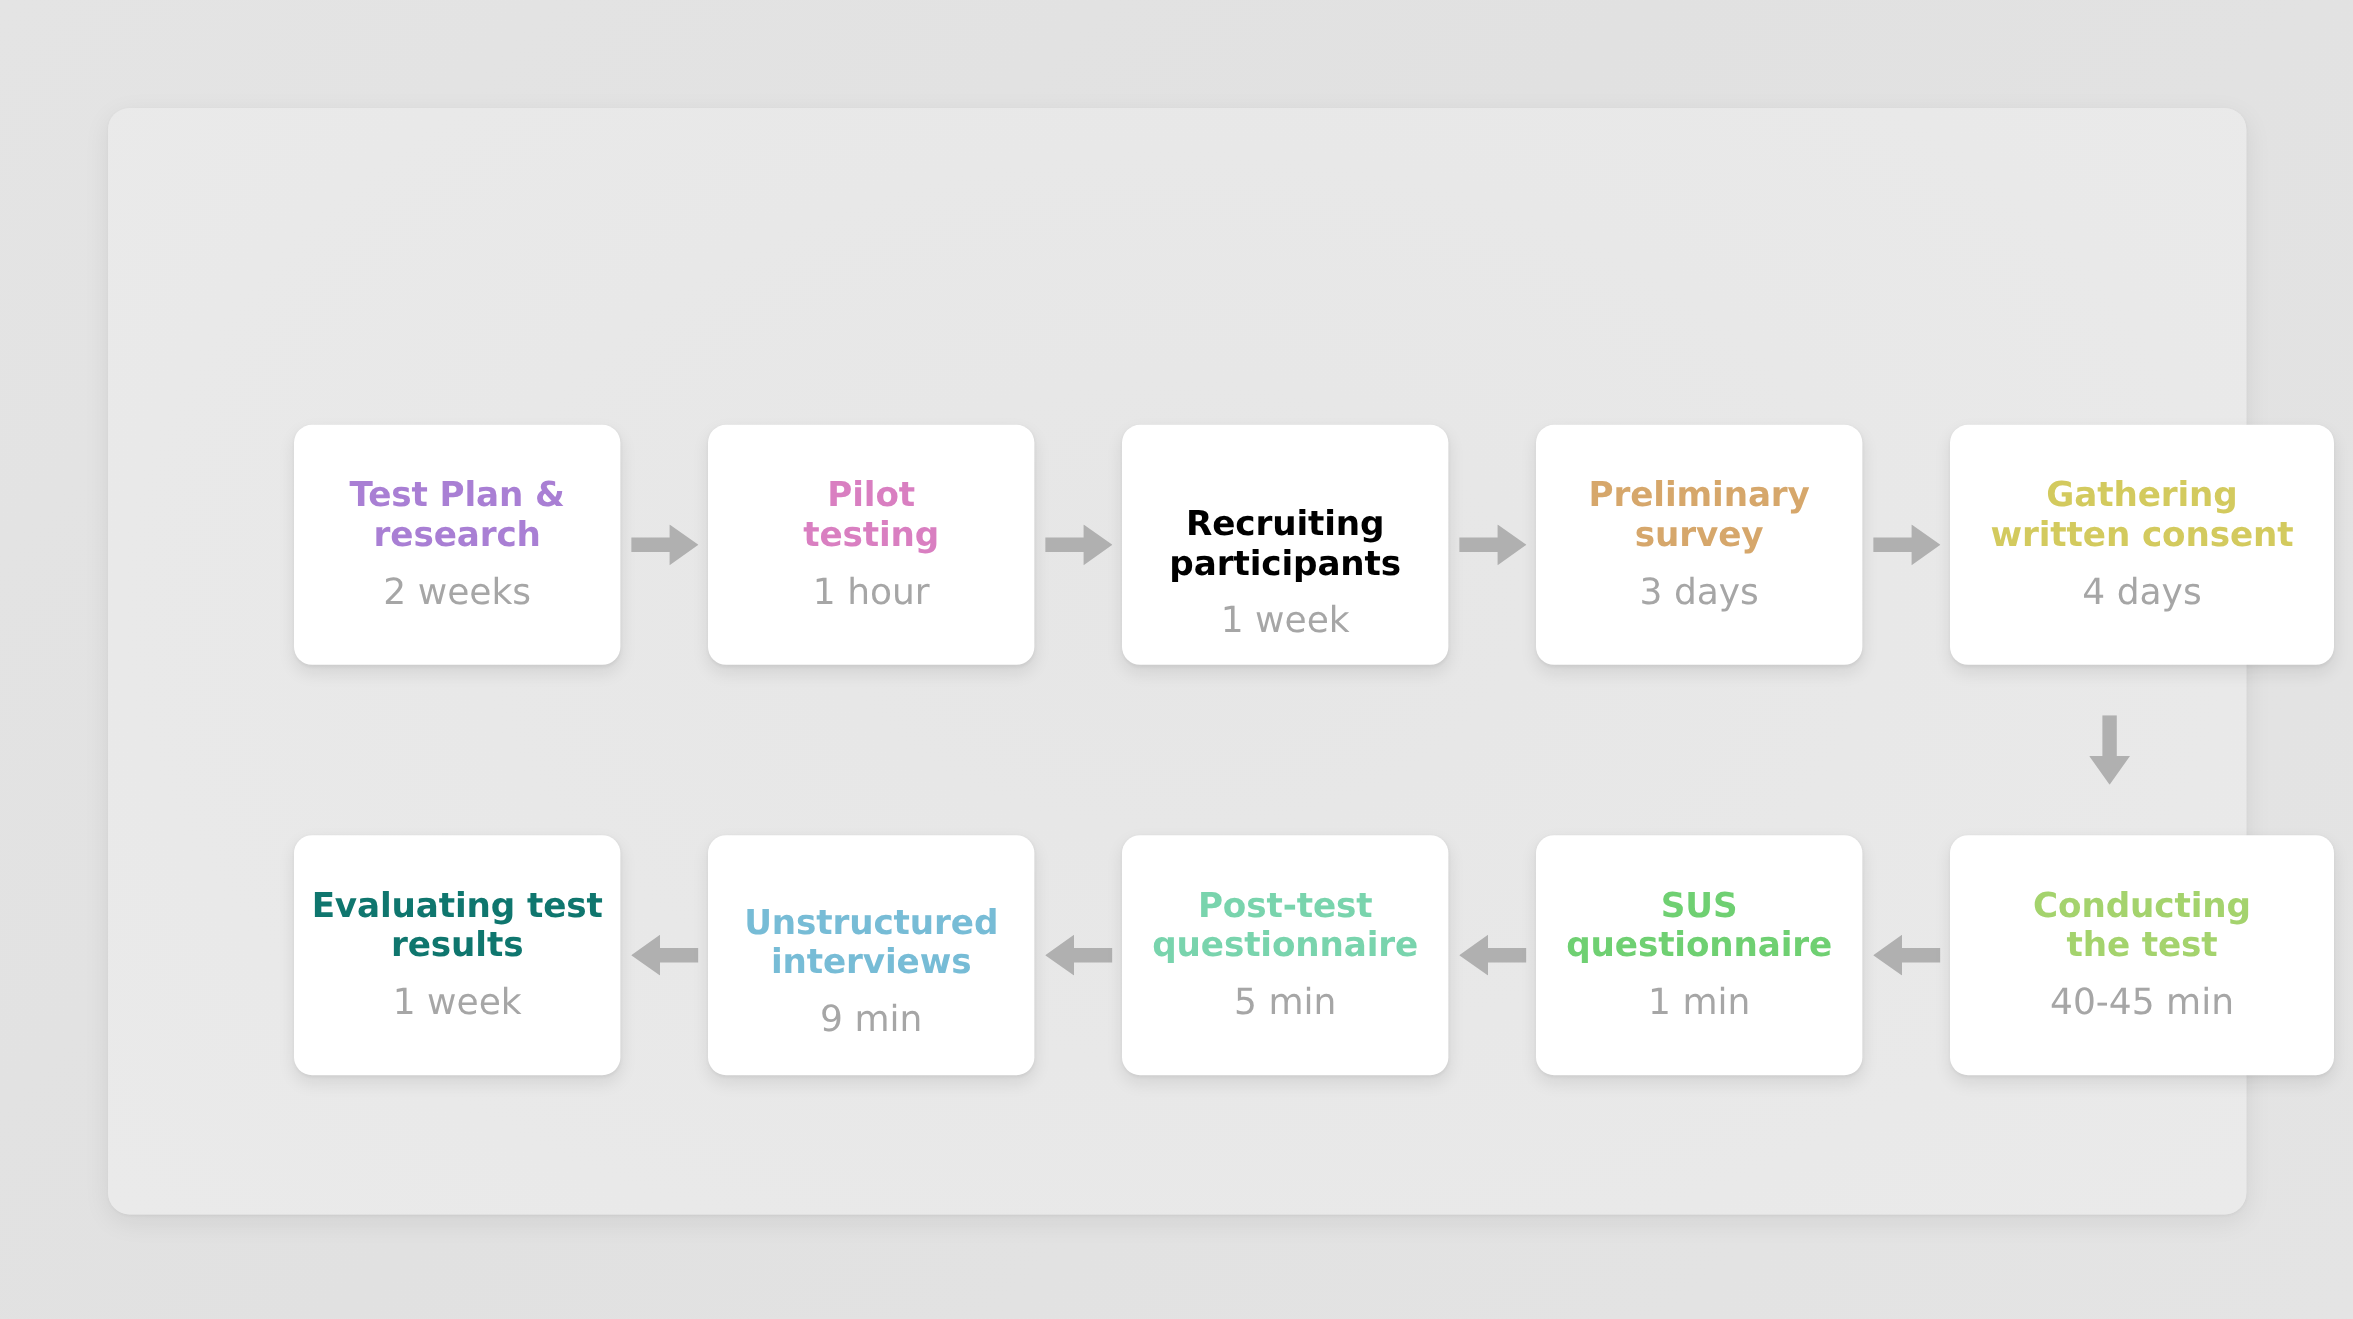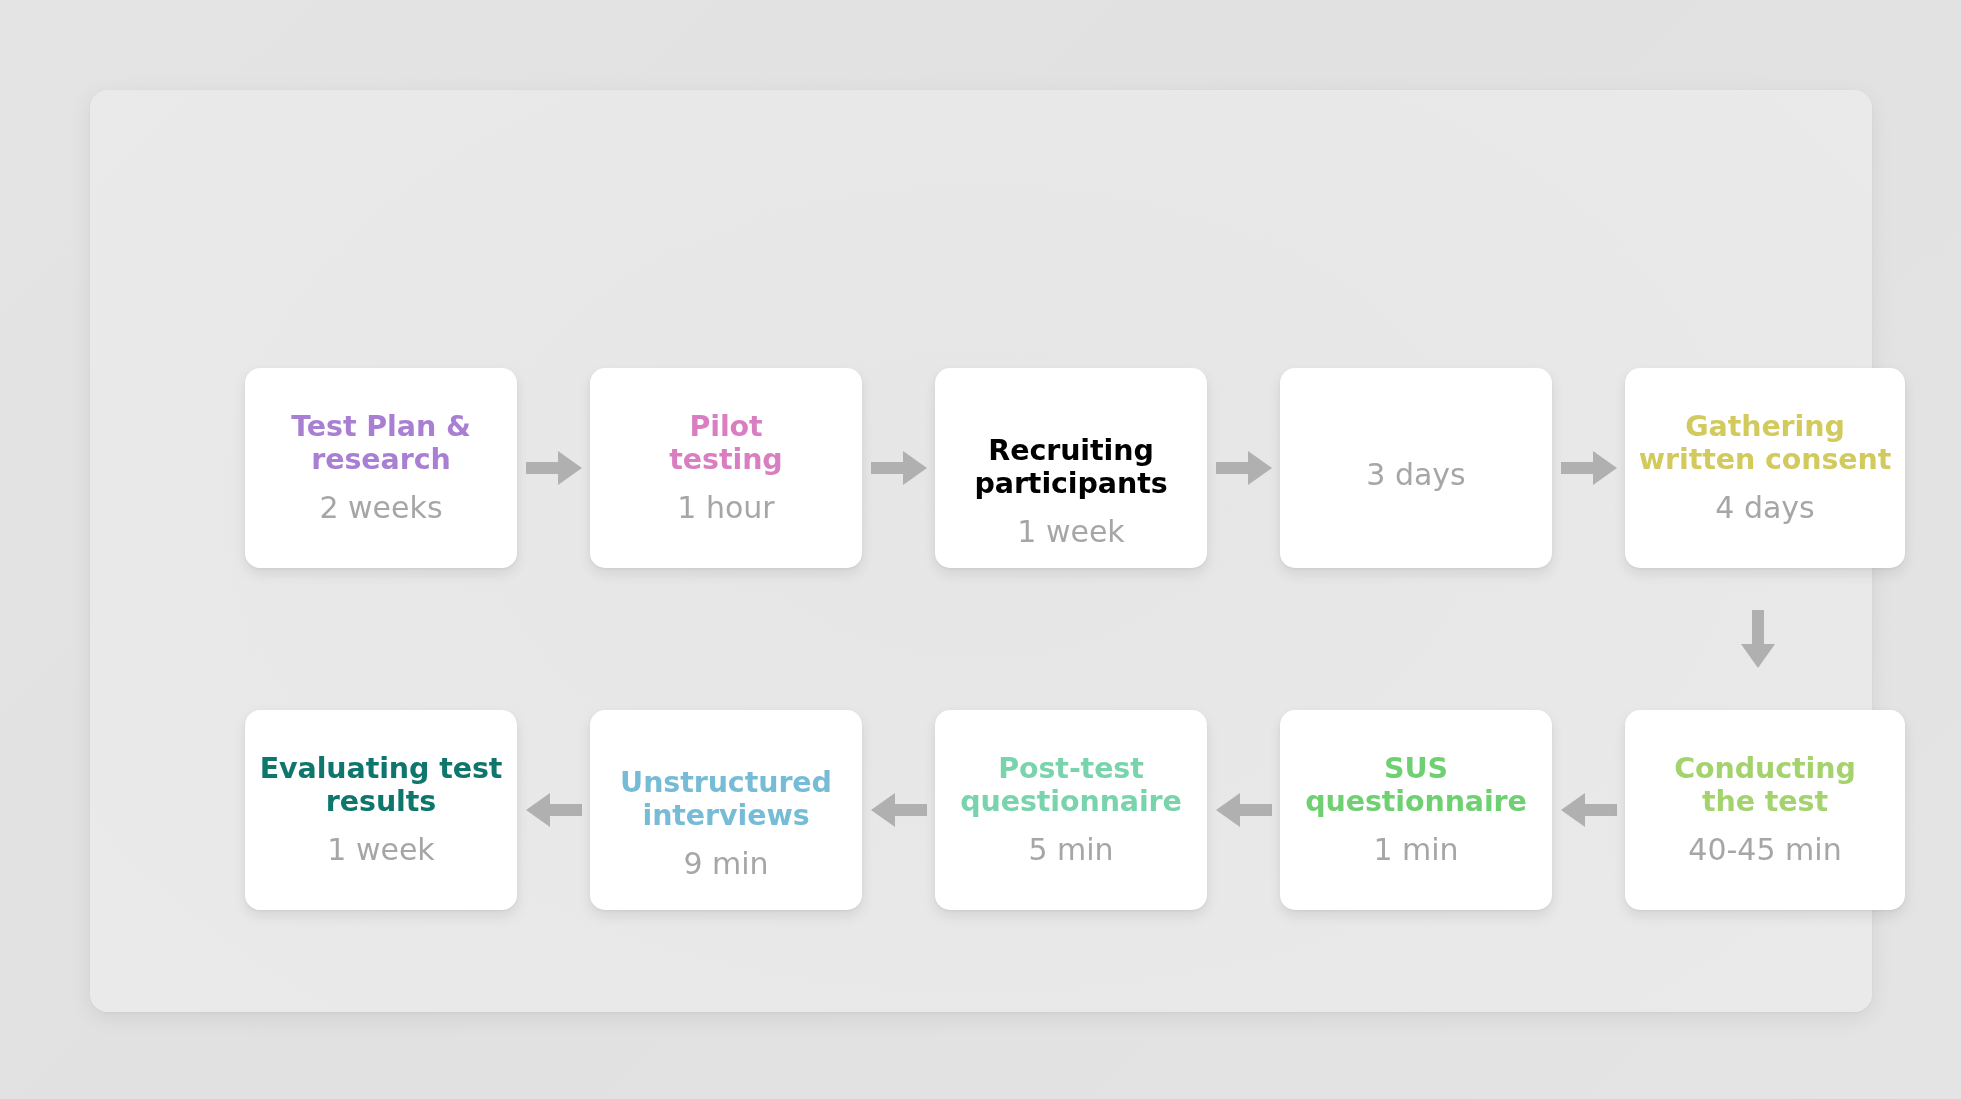--- a/index.html
+++ b/index.html
@@ -31,21 +31,21 @@
     border-radius: 18px;
     background:
       radial-gradient(120% 150% at 50% 45%, #e6e6e6 0%, #eaeaea 55%, #ededed 100%);
     box-shadow: 0 6px 22px rgba(0,0,0,0.075), 0 1px 3px rgba(0,0,0,0.04);
   }
 
   
   .flow {
     position: absolute;
     left: 155px;
-    top: 278px;
+    top: 264px;
     width: 1653px;
     height: 542px;
   }
 
   .row {
     position: absolute;
     left: 0;
     width: 100%;
     height: 200px;
     display: flex;
@@ -61,21 +61,21 @@
     box-shadow: 0 6px 14px rgba(0,0,0,0.09), 0 1px 3px rgba(0,0,0,0.05);
     display: flex;
     flex-direction: column;
     align-items: center;
     justify-content: center;
     box-sizing: border-box;
     padding: 10px 12px;
     flex: 0 0 auto;
   }
   .card.w-std  { width: 272px; height: 200px; }
-  .card.w-wide { width: 280px; height: 200px; }
+  .card.w-wide { width: 320px; height: 200px; }
 
   .card-title {
     font-size: 28.5px;
     font-weight: bold;
     line-height: 1.16;
     text-align: center;
     letter-spacing: -0.1px;
     white-space: pre-line;
   }
   .card-sub {
@@ -152,20 +152,22 @@
           <div class="card-sub">1 week</div>
         </div>
 
         <div class="arrow-h">
           <svg width="56" height="34" viewBox="0 0 56 34" aria-hidden="true">
             <path d="M0 11 H32 V0 L56 17 L32 34 V23 H0 Z" fill="#b0b0b0"></path>
           </svg>
         </div>
 
         <div class="card w-std">
+          <div class="card-title" style="color: rgb(214, 167, 107);">Preliminary
+survey</div>
           <div class="card-sub">3 days</div>
         </div>
 
         <div class="arrow-h">
           <svg width="56" height="34" viewBox="0 0 56 34" aria-hidden="true">
             <path d="M0 11 H32 V0 L56 17 L32 34 V23 H0 Z" fill="#b0b0b0"></path>
           </svg>
         </div>
 
         <div class="card w-wide">

